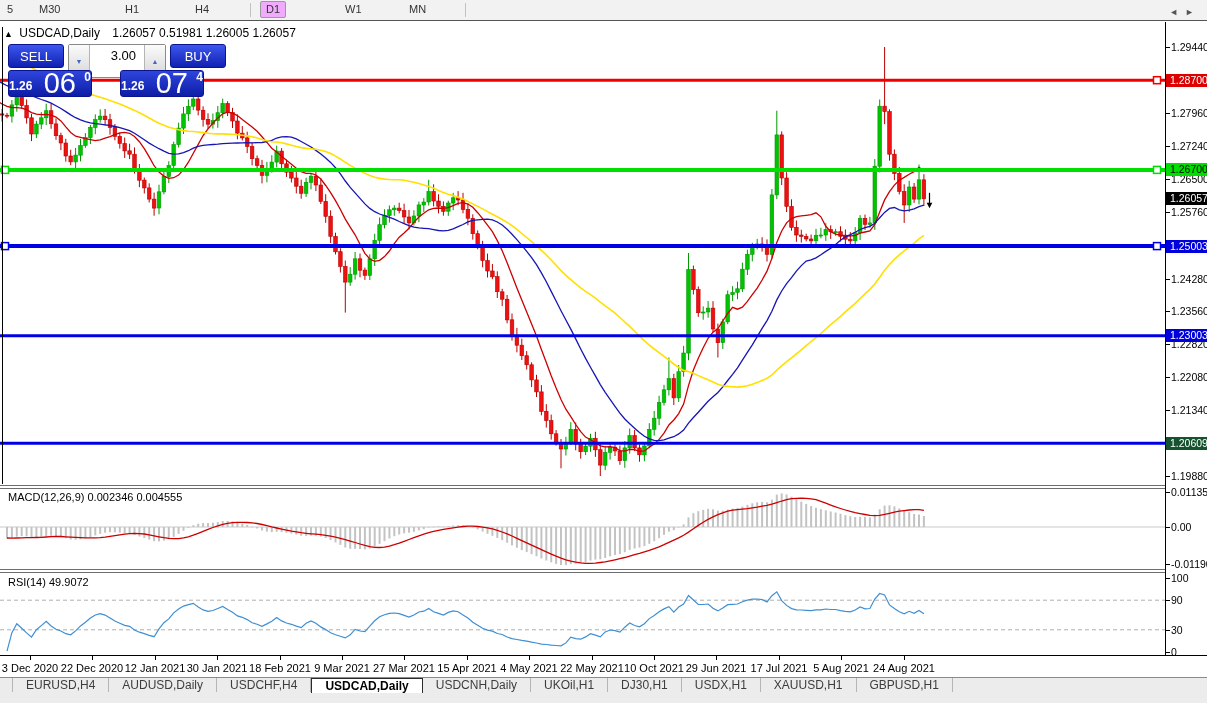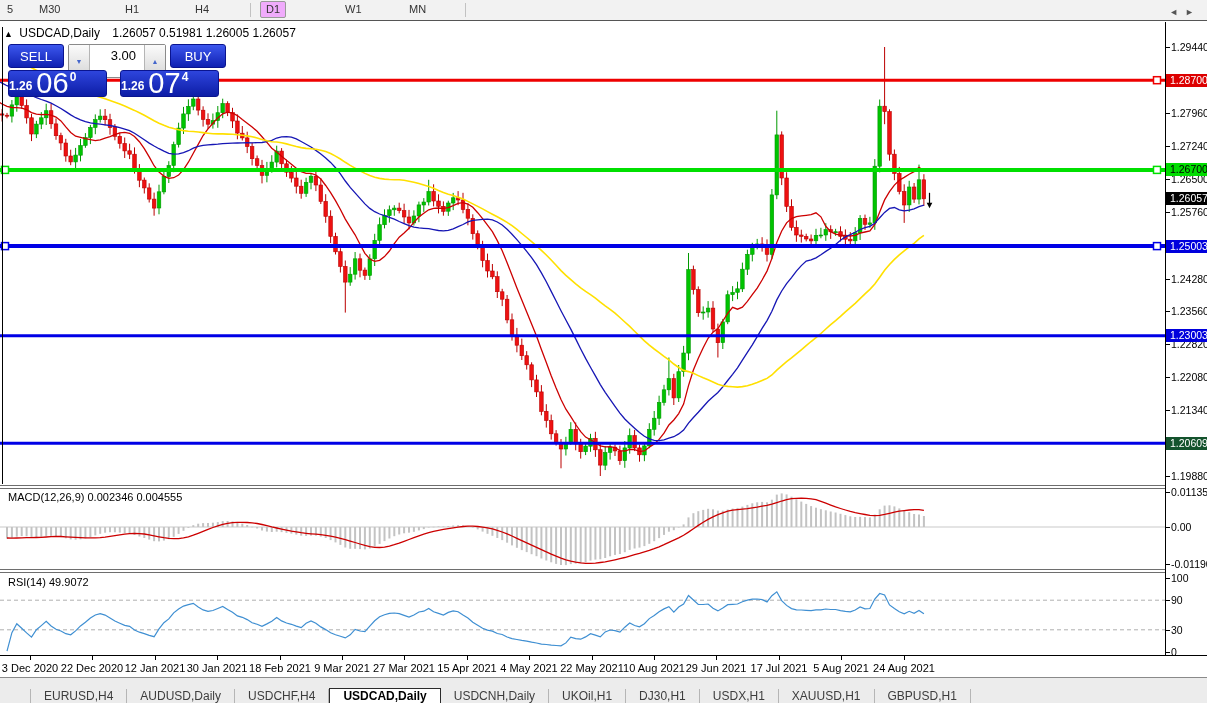--- a/index.html
+++ b/index.html
@@ -33,38 +33,38 @@
   .axis-label{position:absolute;left:5px;font-size:10.5px;color:#000;white-space:nowrap;}
   .axis-tick{position:absolute;left:0;width:4px;height:1px;background:#000;}
   .axis-badge{position:absolute;left:0;width:41px;height:13px;line-height:13px;font-size:10.5px;padding-left:4px;box-sizing:border-box;white-space:nowrap;}
 
   
   #time-axis{position:absolute;left:0;top:655px;width:1207px;height:22px;background:#fff;border-top:1px solid #000;box-sizing:border-box;}
   .t-tick{position:absolute;top:0;width:1px;height:4px;background:#000;}
   .t-label{position:absolute;top:6px;font-size:11px;color:#000;white-space:nowrap;transform:translateX(-50%);}
 
   
-  #tab-bar{position:absolute;left:0;top:677px;width:1207px;height:26px;background:#ececec;border-top:1px solid #8a8a8a;box-sizing:border-box;display:flex;align-items:flex-end;padding-left:30px;}
+  #tab-bar{position:absolute;left:0;top:677px;width:1207px;height:26px;background:#ececec;border-top:1px solid #8a8a8a;box-sizing:border-box;display:flex;align-items:flex-start;padding-left:12px;}
   .tab{display:flex;align-items:center;padding:0 13px;font-size:12px;color:#3d3d3d;border-right:1px solid #b5b5b5;cursor:default;}
   .tab.first{border-left:1px solid #b5b5b5;}
   .tab.active{background:#fff;border:1px solid #2b2b2b;border-bottom:none;color:#000;font-weight:bold;margin-top:0;}
   #tab-scroll{position:absolute;right:6px;top:7px;font-size:9px;color:#555;letter-spacing:7px;}
 
   
   #trade-panel{position:absolute;left:8px;top:44px;width:218px;height:53px;z-index:6;}
   .tp-btn{position:absolute;top:0;width:56px;height:24px;line-height:24px;text-align:center;color:#fff;font-size:13px;
           background:linear-gradient(#3c57ee,#1021b2);border:1px solid #0a148f;border-radius:3px;box-sizing:border-box;}
   .tp-sell{left:0;}
   .tp-buy{left:162px;}
   .tp-spin{position:absolute;left:60px;top:0;width:98px;height:34px;border:1px solid #8a8a8a;border-radius:2px;background:#fff;box-sizing:border-box;display:flex;}
   .tp-spin-btn{width:20px;height:100%;background:linear-gradient(#fbfbfb,#d6d6d6);border-right:1px solid #b5b5b5;display:flex;align-items:center;justify-content:center;color:#4466cc;font-size:7px;}
   .tp-spin-btn.right{border-right:none;border-left:1px solid #b5b5b5;}
   .tp-vol{flex:1;font-size:13px;color:#000;text-align:right;line-height:22px;padding-right:8px;}
-  .tp-price{position:absolute;top:26px;width:99px;height:27px;background:linear-gradient(#2e45dd,#0d1da6);border:1px solid #0a148f;border-radius:3px;
-            box-sizing:border-box;color:#fff;display:flex;align-items:flex-end;justify-content:flex-start;}
+  .tp-price{position:absolute;top:26px;width:84px;height:27px;background:linear-gradient(#2e45dd,#0d1da6);border:1px solid #0a148f;border-radius:3px;
+            box-sizing:border-box;color:#fff;display:flex;align-items:flex-end;justify-content:space-between;}
   .tp-price-sell{left:0;}
   .tp-price-buy{left:112px;}
   .tp-small{font-size:12px;font-weight:bold;margin-bottom:3px;}
   .tp-big{font-size:29px;line-height:25px;margin-left:4px;}
   .tp-sup{font-size:12px;font-weight:bold;margin-bottom:12px;margin-left:1px;}
 </style>
 </head>
 <body>
 
 <div id="root">
@@ -781,21 +781,21 @@
       <div class="t-label" style="left: 342px;">9 Mar 2021</div>
       <div class="t-tick" style="left: 404px;"></div>
       <div class="t-label" style="left: 404px;">27 Mar 2021</div>
       <div class="t-tick" style="left: 467px;"></div>
       <div class="t-label" style="left: 467px;">15 Apr 2021</div>
       <div class="t-tick" style="left: 529px;"></div>
       <div class="t-label" style="left: 529px;">4 May 2021</div>
       <div class="t-tick" style="left: 592px;"></div>
       <div class="t-label" style="left: 592px;">22 May 2021</div>
       <div class="t-tick" style="left: 654px;"></div>
-      <div class="t-label" style="left: 654px;">10 Aug 2021</div>
+      <div class="t-label" style="left: 654px;">10 Oct 2021</div>
       <div class="t-tick" style="left: 716px;"></div>
       <div class="t-label" style="left: 716px;">29 Jun 2021</div>
       <div class="t-tick" style="left: 779px;"></div>
       <div class="t-label" style="left: 779px;">17 Jul 2021</div>
       <div class="t-tick" style="left: 841px;"></div>
       <div class="t-label" style="left: 841px;">5 Aug 2021</div>
       <div class="t-tick" style="left: 904px;"></div>
       <div class="t-label" style="left: 904px;">24 Aug 2021</div>
     </div>
 

